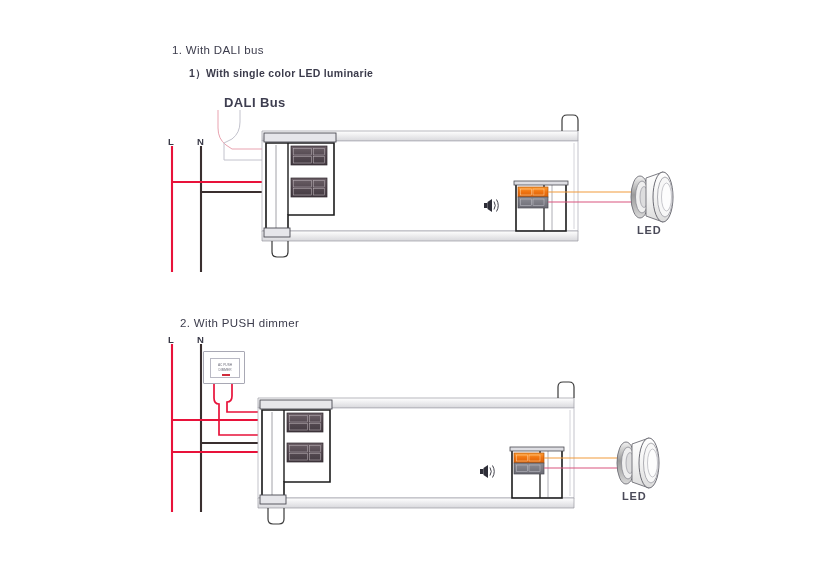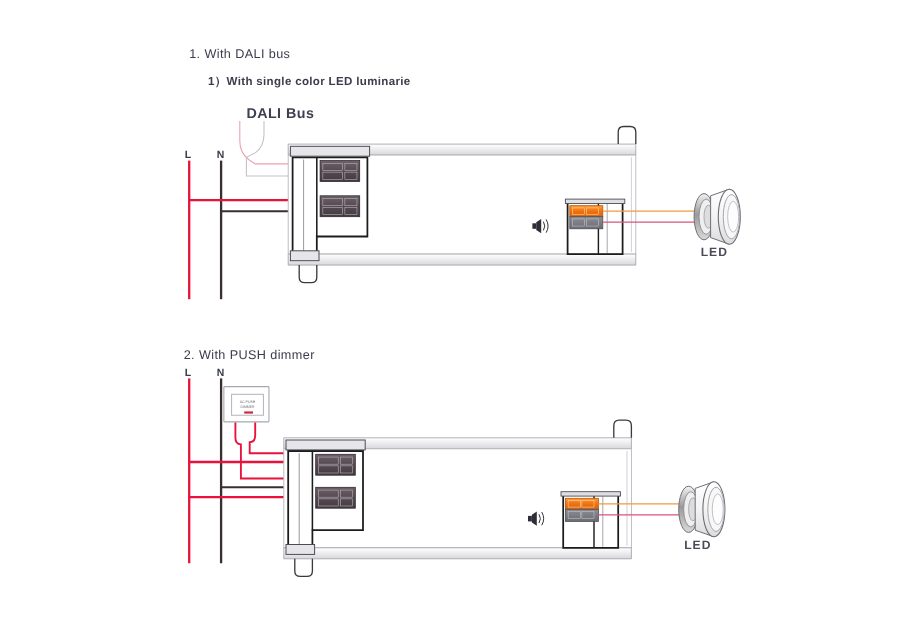--- a/index.html
+++ b/index.html
@@ -117,21 +117,21 @@
 <div id="stage">
 
   <div class="hdr1" style="left:172px;top:44px;">1. With DALI bus</div>
   <div class="hdr2" style="left:189px;top:67px;">1）With single color LED luminarie</div>
   <div class="dalibus" style="left:211px;top:95px;margin-left:13px;">DALI Bus</div>
   <div class="phaselbl" style="left:168px;top:136px;">L</div>
   <div class="phaselbl" style="left:197px;top:136px;">N</div>
   <div class="drvlabel" style="left:360px;top:181px;">DALI Dimmable Driver</div>
   <div class="ledlabel" style="left:637px;top:224px;">LED</div>
 
-  <div class="hdr1" style="left:167px;top:317px;">2. With PUSH dimmer</div>
+  <div class="hdr1" style="left:180px;top:317px;">2. With PUSH dimmer</div>
   <div class="phaselbl" style="left:168px;top:334px;">L</div>
   <div class="phaselbl" style="left:197px;top:334px;">N</div>
   <div class="drvlabel" style="left:355px;top:449px;">DALI Dimmable Driver</div>
   <div class="ledlabel" style="left:622px;top:490px;">LED</div>
 
   <div class="pushbox" style="left:203px;top:351px;width:42px;height:33px;border-radius:1px;">
     <div class="pushinner" style="left:6px;top:6px;width:30px;height:20px;">
       <div class="pushtxt" style="left:0;top:4px;">AC PUSH</div>
       <div class="pushtxt" style="left:0;top:9px;">DIMMER</div>
       <div class="pushred" style="left:11px;top:15px;width:8px;height:2px;"></div>

